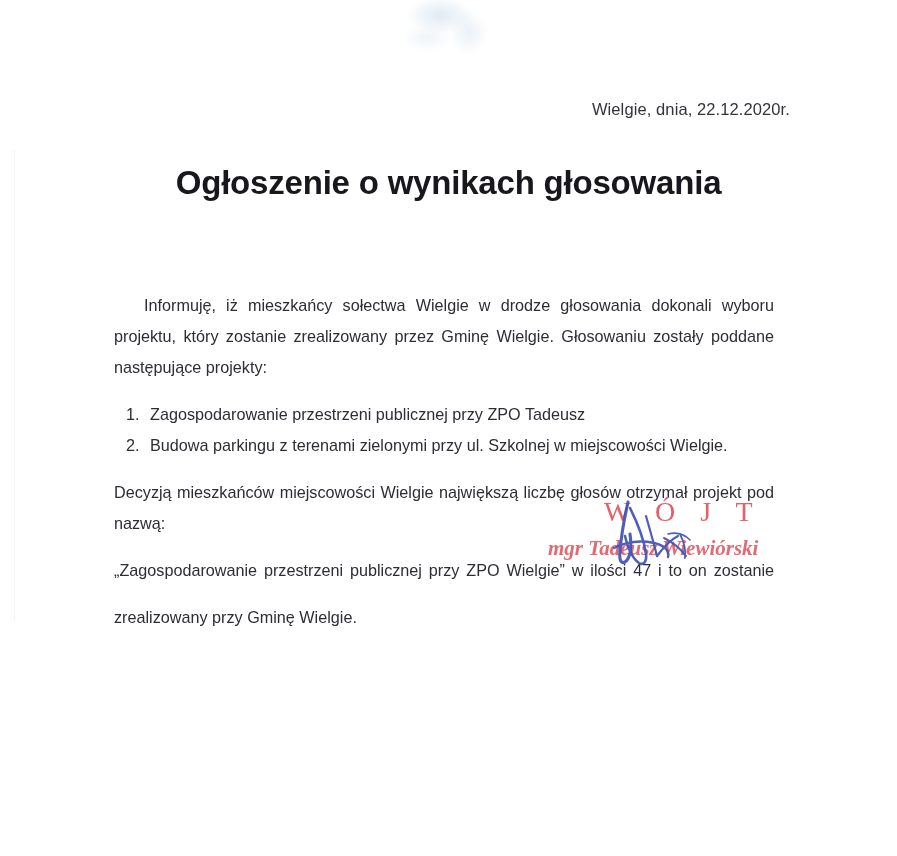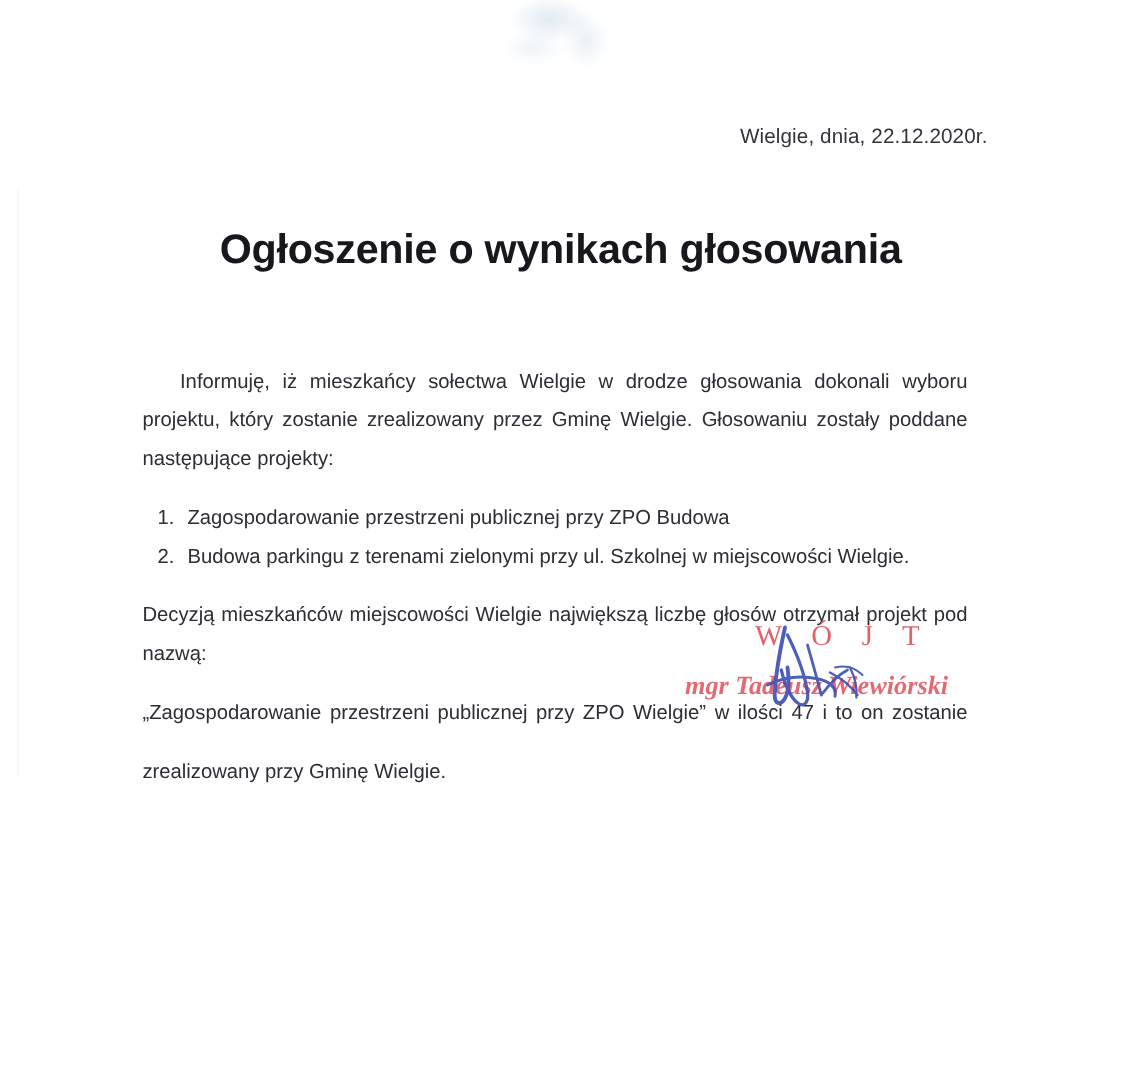--- a/index.html
+++ b/index.html
@@ -49,21 +49,21 @@
     width: 790px;
     text-align: right;
     font-size: 16.5px;
     color: #33333c;
     letter-spacing: 0.1px;
   }
 
   .doc-title {
     position: absolute;
     left: 0;
-    top: 180px;
+    top: 164px;
     width: 897px;
     text-align: center;
     font-size: 33px;
     font-weight: bold;
     color: #17171d;
     letter-spacing: -0.2px;
   }
 
   .body-block {
     position: absolute;
@@ -111,21 +111,21 @@
     left: 548px;
     top: 492px;
     width: 220px;
     height: 86px;
   }
   .stamp-title {
     position: absolute;
     left: 56px;
     top: 4px;
     font-family: "Liberation Serif", serif;
-    font-size: 23px;
+    font-size: 28px;
     letter-spacing: 9px;
     color: #e2616b;
     white-space: nowrap;
   }
   .stamp-name {
     position: absolute;
     left: 0px;
     top: 44px;
     font-family: "Liberation Serif", serif;
     font-size: 21px;
@@ -156,21 +156,21 @@
 
   <div class="doc-title">Ogłoszenie o wynikach głosowania</div>
 
   <div class="body-block">
 
     <p class="para indent">Informuję, iż mieszkańcy sołectwa Wielgie w drodze głosowania dokonali wyboru projektu, który zostanie zrealizowany przez Gminę Wielgie. Głosowaniu zostały poddane następujące projekty:</p>
 
     <ol class="projects">
       <li>
         <span class="li-num">1.</span>
-        <span class="li-text">Zagospodarowanie przestrzeni publicznej przy ZPO Budowa</span>
+        <span class="li-text">Zagospodarowanie przestrzeni publicznej przy ZPO Tadeusz</span>
       </li>
       <li>
         <span class="li-num">2.</span>
         <span class="li-text">Budowa parkingu z terenami zielonymi przy ul. Szkolnej w miejscowości Wielgie.</span>
       </li>
     </ol>
 
     <p class="para">Decyzją mieszkańców miejscowości Wielgie największą liczbę głosów otrzymał projekt pod nazwą:</p>
 
     <p class="para" style="text-align-last: justify;">„Zagospodarowanie przestrzeni publicznej przy ZPO Wielgie” w ilości 47 i to on zostanie</p>

